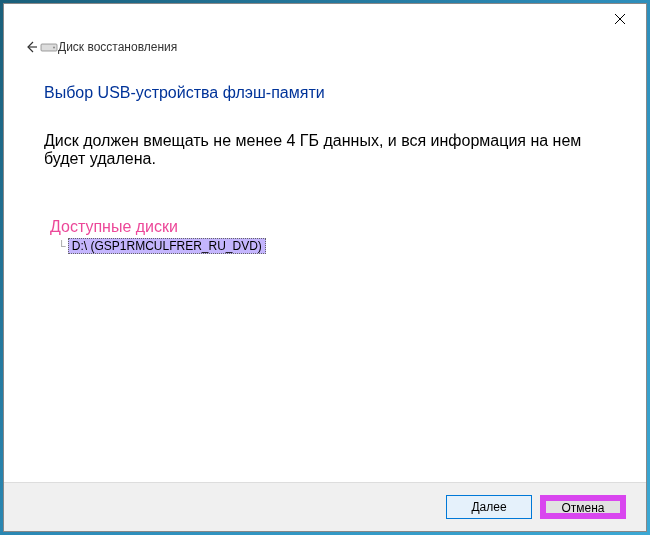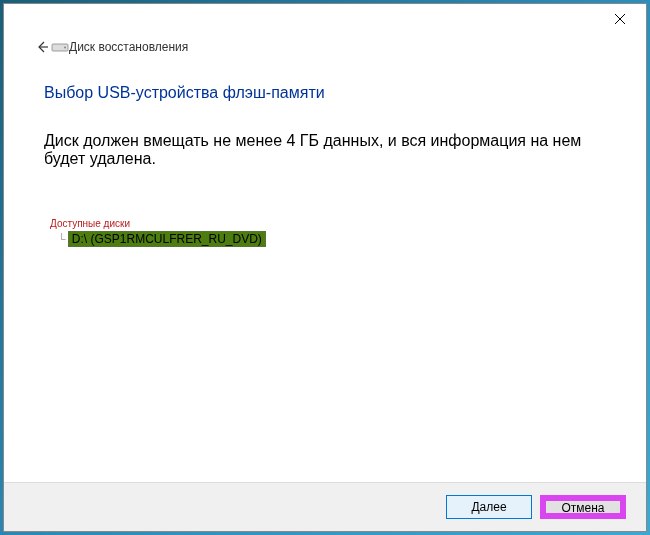--- a/index.html
+++ b/index.html
@@ -41,21 +41,20 @@
       justify-content: center;
       font-size: 14px;
       font-family: Arial, sans-serif;
       cursor: pointer;
       color: #000;
     }
     .header-row {
       display: flex;
       align-items: center;
       padding: 4px 18px 8px 18px;
-      margin-left: 11px;
     }
     .back-arrow {
       width: 18px;
       height: 18px;
       display: flex;
       align-items: center;
       justify-content: center;
       cursor: pointer;
     }
     .drive-icon {
@@ -78,42 +77,42 @@
       font-weight: normal;
       color: #003399;
       margin-bottom: 30px;
     }
     .description {
       font-size: 16px;
       color: #000;
       margin-bottom: 50px;
     }
     .section-label {
-      font-size: 10px;
-      color: #b91c1c;
+      font-size: 16px;
+      color: #ec4899;
       margin-bottom: 2px;
       margin-left: 6px;
     }
     .drive-list {
       margin-left: 6px;
     }
     .tree-item {
       display: flex;
       align-items: center;
       font-size: 12px;
       margin-left: 8px;
     }
     .tree-connector {
       color: #999;
       font-size: 11px;
       margin-right: 2px;
     }
     .drive-label {
       border: 1px dotted #666;
-      background: #4d7c0f;
+      background: #c4b5fd;
       padding: 0px 3px;
       cursor: pointer;
     }
     .footer {
       display: flex;
       justify-content: flex-end;
       padding: 12px 20px;
       gap: 8px;
       border-top: 1px solid #ddd;
       background: #f0f0f0;

